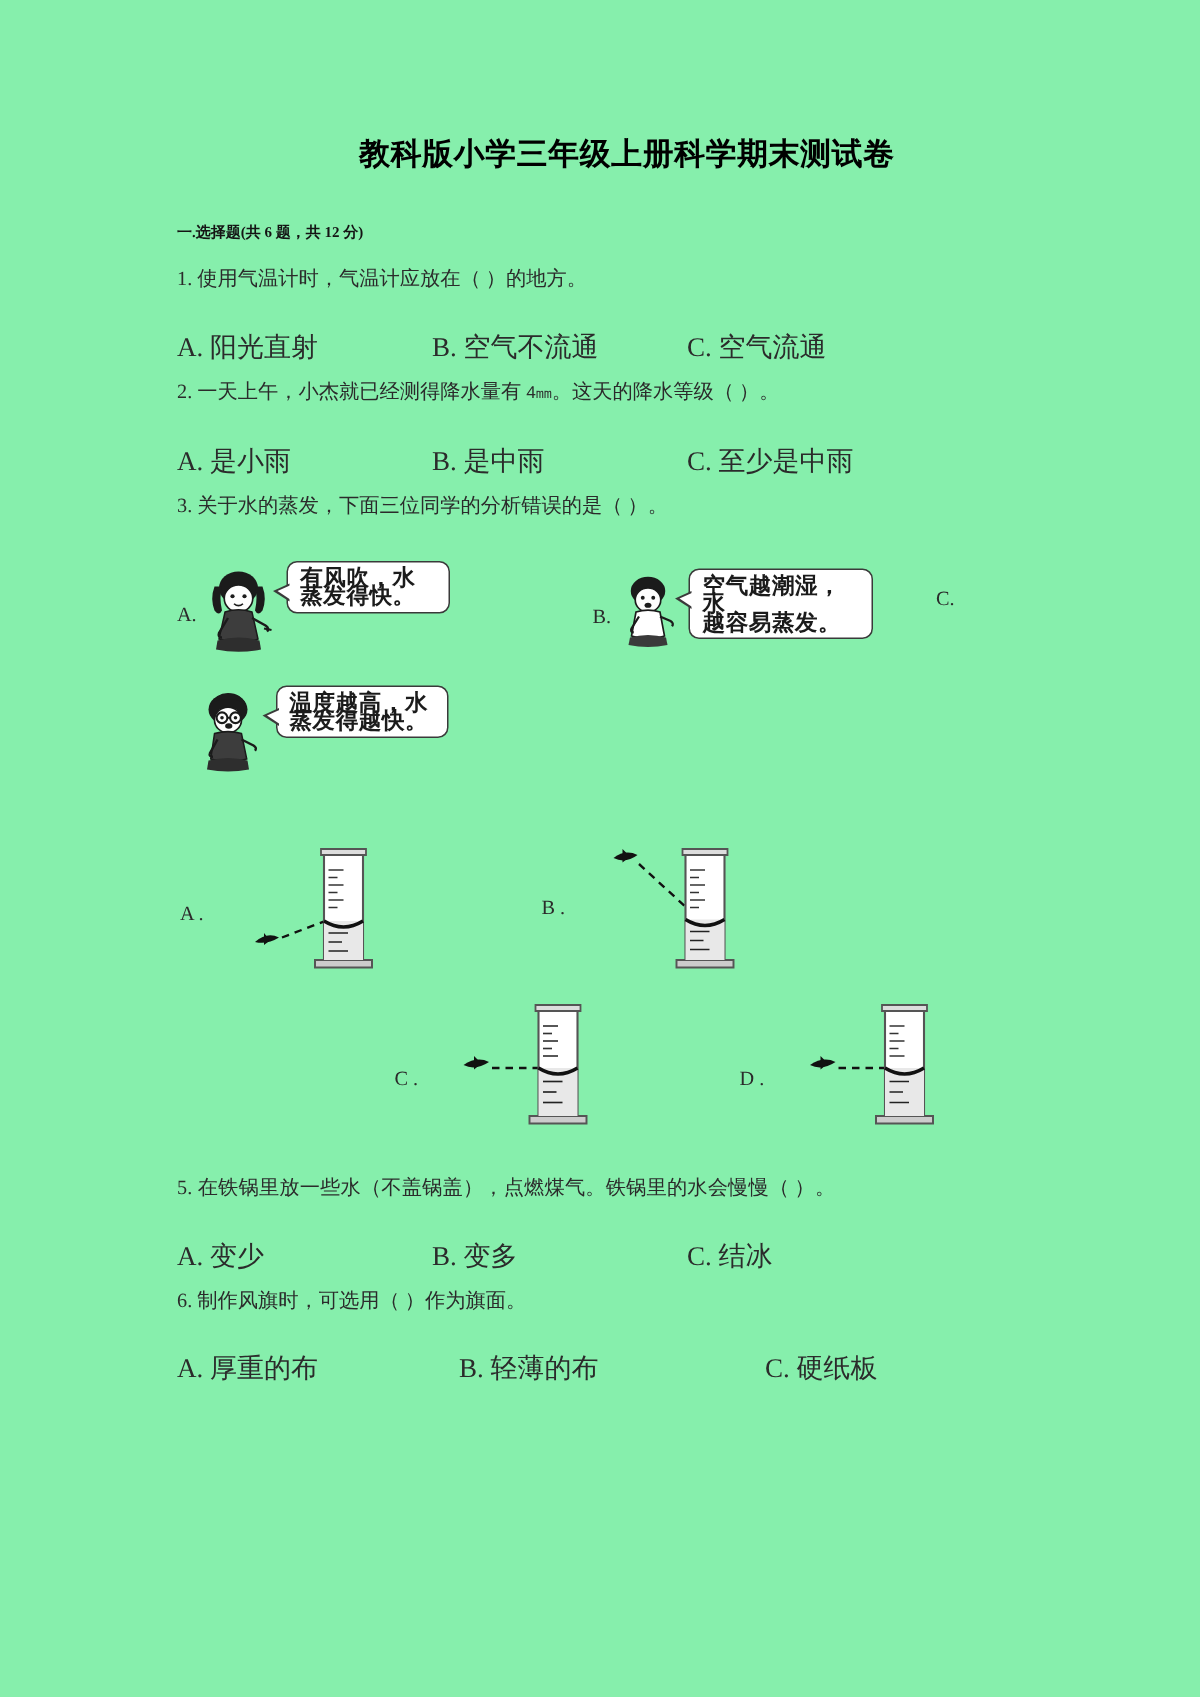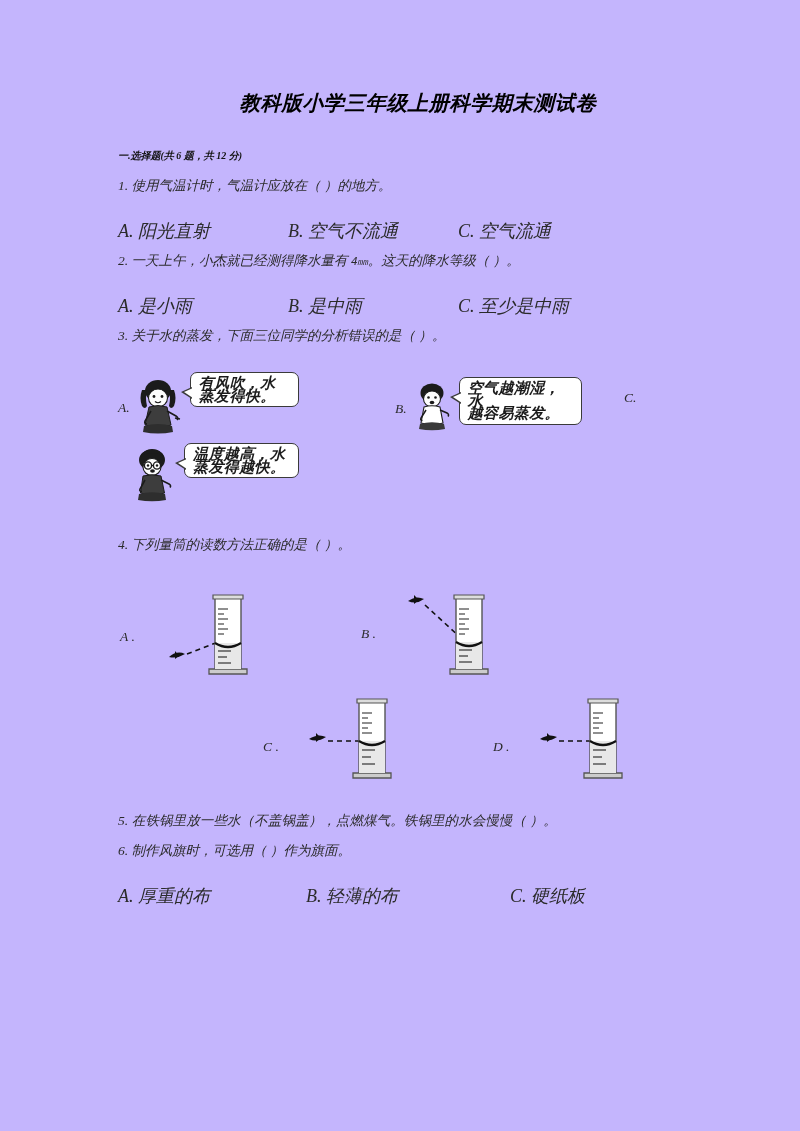--- a/index.html
+++ b/index.html
@@ -13,22 +13,21 @@
     position: relative;
     font-family: "Liberation Serif", "DejaVu Serif", serif;
     color: #1a1a1a;
     overflow: hidden;
   }
   .page {
     position: absolute;
     left: 0; top: 0;
     width: 800px;
     height: 1131px;
-    background: #c4b5fd;
-    font-style: italic;
+    background: #86efac;
   }
   .content {
     position: absolute;
     left: 118px;
     top: 88px;
     width: 600px;
   }
   .doc-title {
     font-size: 20.5px;
     font-weight: bold;
@@ -221,21 +220,21 @@
         <div class="kid-scene">
           <div class="bubble" style="position:absolute; left:6px; top:-32px; width:106px;">空气越潮湿，水
 越容易蒸发。</div>
         </div>
       </div>
 
       <div class="pic-opt" style="left:506px; top:28px;">
         <span class="pic-label">C.</span>
       </div>
 
-      <div class="pic-opt" style="left:14px; top:88px;">
+      <div class="pic-opt" style="left:14px; top:100px;">
         <span>
           <svg width="44" height="54" viewBox="0 0 44 54">
             <ellipse cx="20" cy="12" rx="13" ry="10.5" fill="#1b1b1b"></ellipse>
             <path d="M8 9 q4 -8 12 -8 q9 0 12 8 q-4 -4 -12 -4 q-8 0 -12 4z" fill="#1b1b1b"></path>
             <ellipse cx="20" cy="19" rx="9" ry="8.5" fill="#fdfdfd" stroke="#1b1b1b" stroke-width="1.1"></ellipse>
             <circle cx="16" cy="17.5" r="3.6" fill="none" stroke="#1b1b1b" stroke-width="1.4"></circle>
             <circle cx="25" cy="17.5" r="3.6" fill="none" stroke="#1b1b1b" stroke-width="1.4"></circle>
             <path d="M19.6 17.5 h1.8" stroke="#1b1b1b" stroke-width="1.3"></path>
             <circle cx="16" cy="17.5" r="1.2" fill="#1b1b1b"></circle>
             <circle cx="25" cy="17.5" r="1.2" fill="#1b1b1b"></circle>
@@ -246,21 +245,20 @@
             <path d="M7 46 q13 -3.5 26 0 l1 6 q-14 2.5 -28 0 z" fill="#2e2e2e"></path>
           </svg>
         </span>
         <div class="kid-scene">
           <div class="bubble" style="position:absolute; left:8px; top:-34px; width:98px;">温度越高，水
 蒸发得越快。</div>
         </div>
       </div>
     </div>
 
-    <div class="q-text">4. 下列量筒的读数方法正确的是（    ）。</div>
 
     <div class="pic-block-q4">
 
       <div class="cyl-opt" style="left:2px; top:14px;">
         <span class="cyl-label">A .</span>
         <span class="cyl-wrap">
           <svg width="125" height="100" viewBox="0 0 125 100">
 
             <g fill="#111">
               <path d="M30 72 q8 -7 16 -3 q-8 5 -16 3 z"></path>
@@ -380,20 +378,25 @@
               <line x1="79" y1="55" x2="92" y2="55"></line>
               <line x1="79" y1="62" x2="88" y2="62"></line>
               <line x1="79" y1="69" x2="92" y2="69"></line>
             </g>
           </svg>
         </span>
       </div>
     </div>
 
     <div class="q-text q5">5. 在铁锅里放一些水（不盖锅盖），点燃煤气。铁锅里的水会慢慢（        ）。</div>
+    <div class="opts">
+      <span class="opt opt-a">A. 变少</span>
+      <span class="opt opt-b">B. 变多</span>
+      <span class="opt opt-c">C. 结冰</span>
+    </div>
 
     <div class="q-text">6. 制作风旗时，可选用（        ）作为旗面。</div>
     <div class="opts">
       <span class="opt opt-a">A. 厚重的布</span>
       <span class="opt opt-b-w">B. 轻薄的布</span>
       <span class="opt opt-c-w">C. 硬纸板</span>
     </div>
 
   </div>
 </div>

